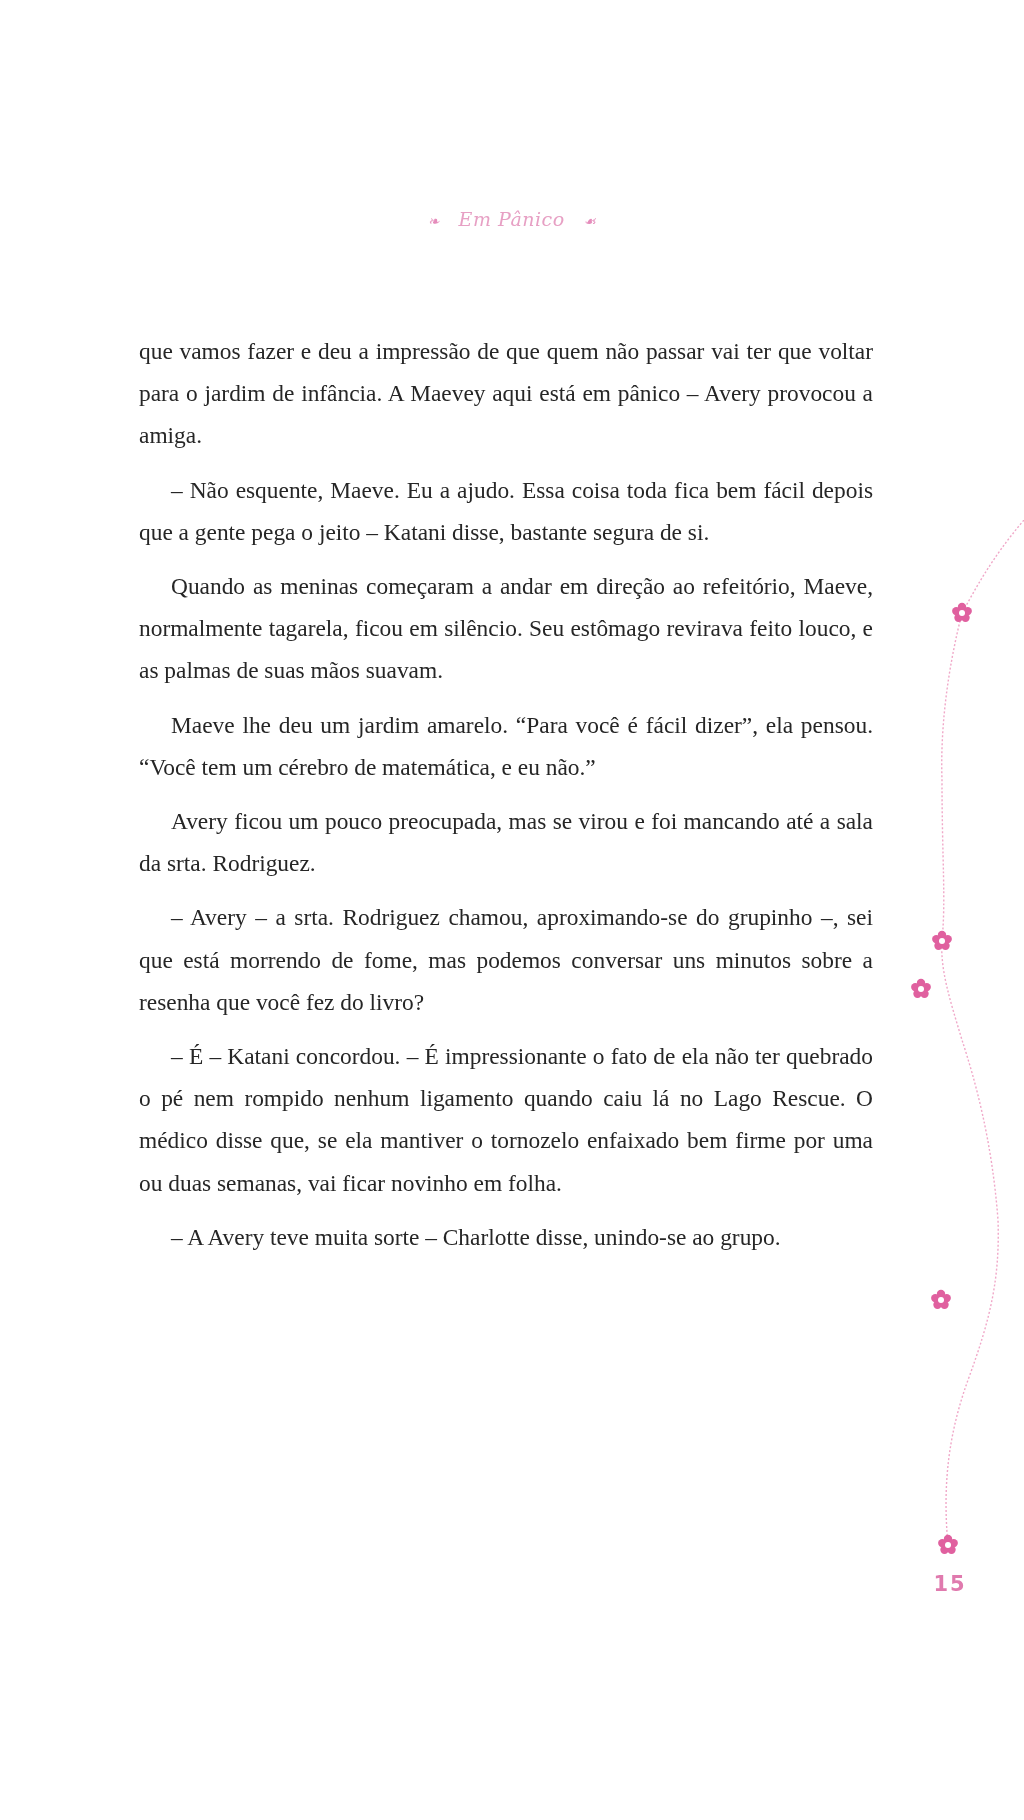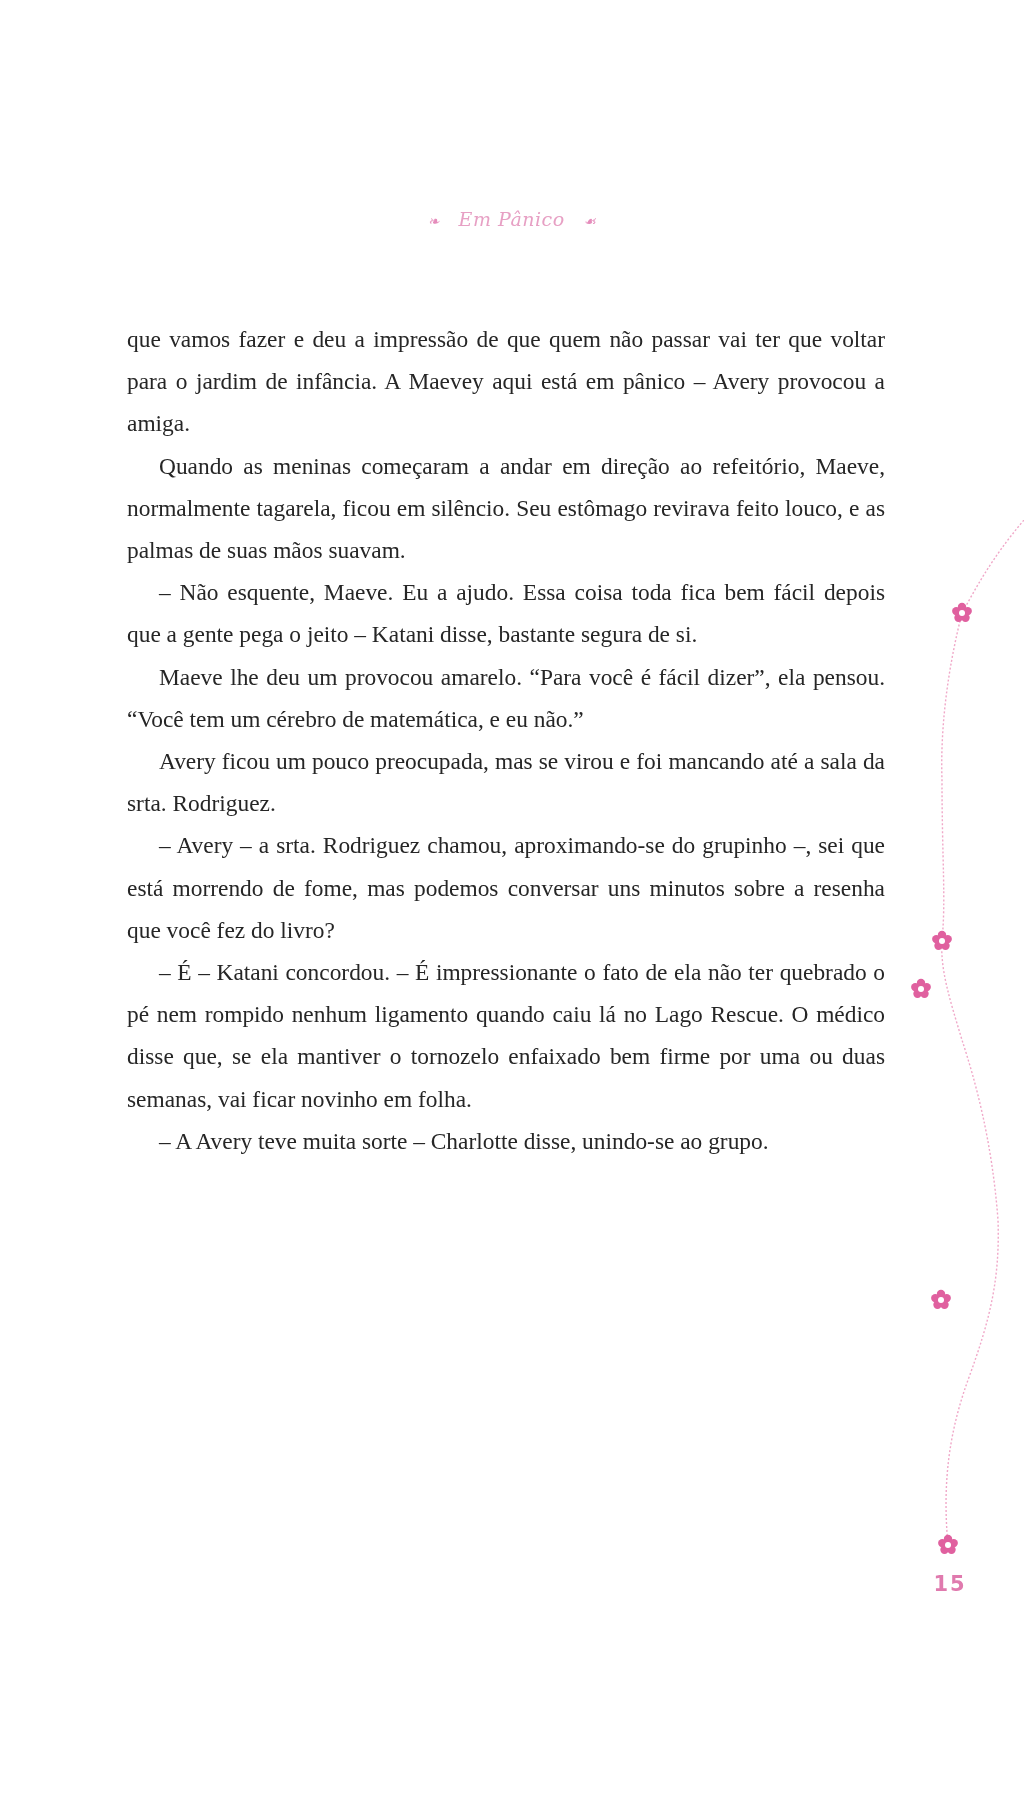--- a/index.html
+++ b/index.html
@@ -46,21 +46,21 @@
       left: 127px;
       top: 318px;
       width: 758px;
       font-family: "Liberation Serif", "DejaVu Serif", serif;
       font-size: 23.4px;
       line-height: 42.2px;
       text-align: justify;
       color: #262626;
     }
     .body-text p {
-      margin: 0;
+      margin: 12px;
       text-indent: 32px;
       text-align: justify;
     }
     .body-text p.no-indent {
       text-indent: 0;
     }
     .vine {
       position: absolute;
       left: 880px;
       top: 520px;
@@ -92,23 +92,23 @@
 <div class="page">
 
   <div class="running-header">
     <span class="orn">❧</span>
     <span>Em Pânico</span>
     <span class="orn">☙</span>
   </div>
 
   <div class="body-text">
     <p class="no-indent">que vamos fazer e deu a impressão de que quem não passar vai ter que voltar para o jardim de infância. A Maevey aqui está em pânico – Avery provocou a amiga.</p>
+    <p>– Não esquente, Maeve. Eu a ajudo. Essa coisa toda fica bem fácil depois que a gente pega o jeito – Katani disse, bastante segura de si.</p>
     <p>Quando as meninas começaram a andar em direção ao refeitório, Maeve, normalmente tagarela, ficou em silêncio. Seu estômago revirava feito louco, e as palmas de suas mãos suavam.</p>
-    <p>– Não esquente, Maeve. Eu a ajudo. Essa coisa toda fica bem fácil depois que a gente pega o jeito – Katani disse, bastante segura de si.</p>
-    <p>Maeve lhe deu um provocou amarelo. “Para você é fácil dizer”, ela pensou. “Você tem um cérebro de matemática, e eu não.”</p>
+    <p>Maeve lhe deu um jardim amarelo. “Para você é fácil dizer”, ela pensou. “Você tem um cérebro de matemática, e eu não.”</p>
     <p>Avery ficou um pouco preocupada, mas se virou e foi mancando até a sala da srta. Rodriguez.</p>
     <p>– Avery – a srta. Rodriguez chamou, aproximando-se do grupinho –, sei que está morrendo de fome, mas podemos conversar uns minutos sobre a resenha que você fez do livro?</p>
     <p>– É – Katani concordou. – É impressionante o fato de ela não ter quebrado o pé nem rompido nenhum ligamento quando caiu lá no Lago Rescue. O médico disse que, se ela mantiver o tornozelo enfaixado bem firme por uma ou duas semanas, vai ficar novinho em folha.</p>
     <p>– A Avery teve muita sorte – Charlotte disse, unindo-se ao grupo.</p>
   </div>
 
   <svg class="vine" viewBox="0 0 144 1080" width="144" height="1080">
     <path d="M 144 0 C 110 40, 95 70, 82 93 C 70 140, 60 200, 62 260 C 62 340, 66 380, 62 420 C 60 450, 70 480, 82 520 C 95 560, 112 620, 118 700 C 120 760, 110 800, 88 860 C 70 910, 62 960, 68 1025" fill="none" stroke="#f0a8c8" stroke-width="1.4" stroke-dasharray="2 2"></path>
   </svg>
 

